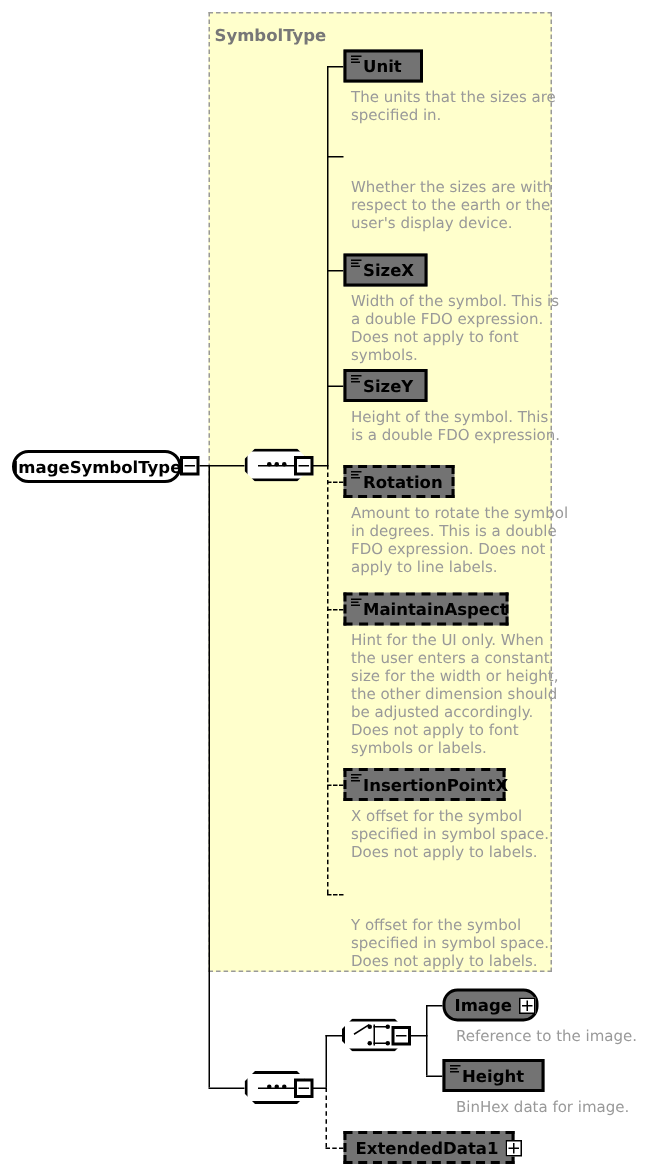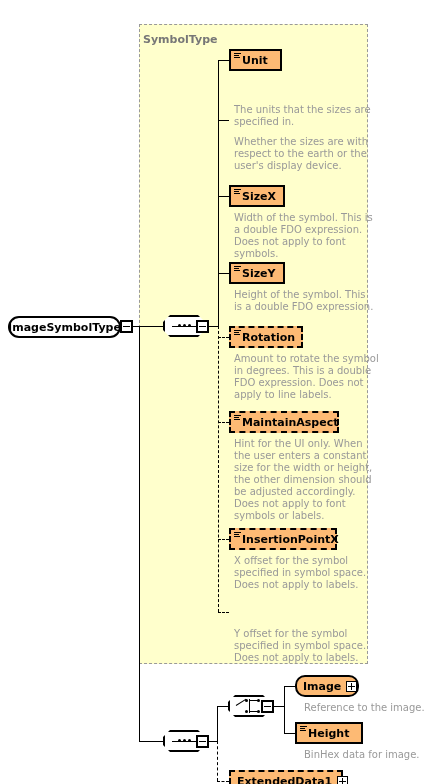--- a/index.html
+++ b/index.html
@@ -1,21 +1,21 @@
 <!DOCTYPE html>
 <html><head>
 <meta charset="utf-8">
 <style>
   html,body{margin:0;padding:0;background:#ffffff;}
   body{
     width:434px;height:784px;position:relative;overflow:hidden;
     font-family:"DejaVu Sans","Liberation Sans",sans-serif;
     -webkit-font-smoothing:none;
   }
-  #root{position:absolute;left:0;top:16px;width:434px;height:720px;}
+  #root{position:absolute;left:0;top:0;width:434px;height:720px;}
 
   
   .group-panel{
     position:absolute;
     background:#ffffcc;
     border:1px dashed #999999;
     box-sizing:border-box;
   }
   .group-label{
     position:absolute;
@@ -27,21 +27,21 @@
   .ln{position:absolute;background:#000000;}
   .ln.h{height:1px;}
   .ln.v{width:1px;}
   .dln{position:absolute;}
   .dln.h{height:0;border-top:1px dashed #000000;}
   .dln.v{width:0;border-left:1px dashed #000000;}
 
   
   .ebox{
     position:absolute;box-sizing:border-box;
-    background:#fdba74;border:2px solid #000000;
+    background:#737373;border:2px solid #000000;
     height:22px;
     display:flex;align-items:center;
   }
   .ebox.opt{border:2px dashed #000000;}
   .ebox .shadow{
     position:absolute;left:3px;top:100%;width:100%;height:4px;
     background:#c0c0c0;z-index:-1;
   }
   .ebox-label{
     font-size:11px;font-weight:bold;color:#000000;white-space:nowrap;
@@ -174,21 +174,21 @@
   <div class="ln h" style="left:218px;top:44px;width:11px;"></div>
   <div class="ebox" style="left:229px;top:33px;width:53px;">
     <span class="el-icon">
         <i></i>
         <i></i>
         <i></i>
       </span>
     <span class="ebox-label">Unit</span>
     <span class="shadow"></span>
   </div>
-  <div class="desc" style="left:234px;top:60px;width:140px;margin-top:28px;">The units that the sizes are
+  <div class="desc" style="left:234px;top:60px;width:140px;">The units that the sizes are
 specified in.</div>
 
   <div class="ln h" style="left:218px;top:104px;width:11px;"></div>
   <div class="desc" style="left:234px;top:120px;width:140px;">Whether the sizes are with
 respect to the earth or the
 user's display device.</div>
 
   <div class="ln h" style="left:218px;top:180px;width:11px;"></div>
   <div class="ebox" style="left:229px;top:169px;width:56px;">
     <span class="el-icon">

